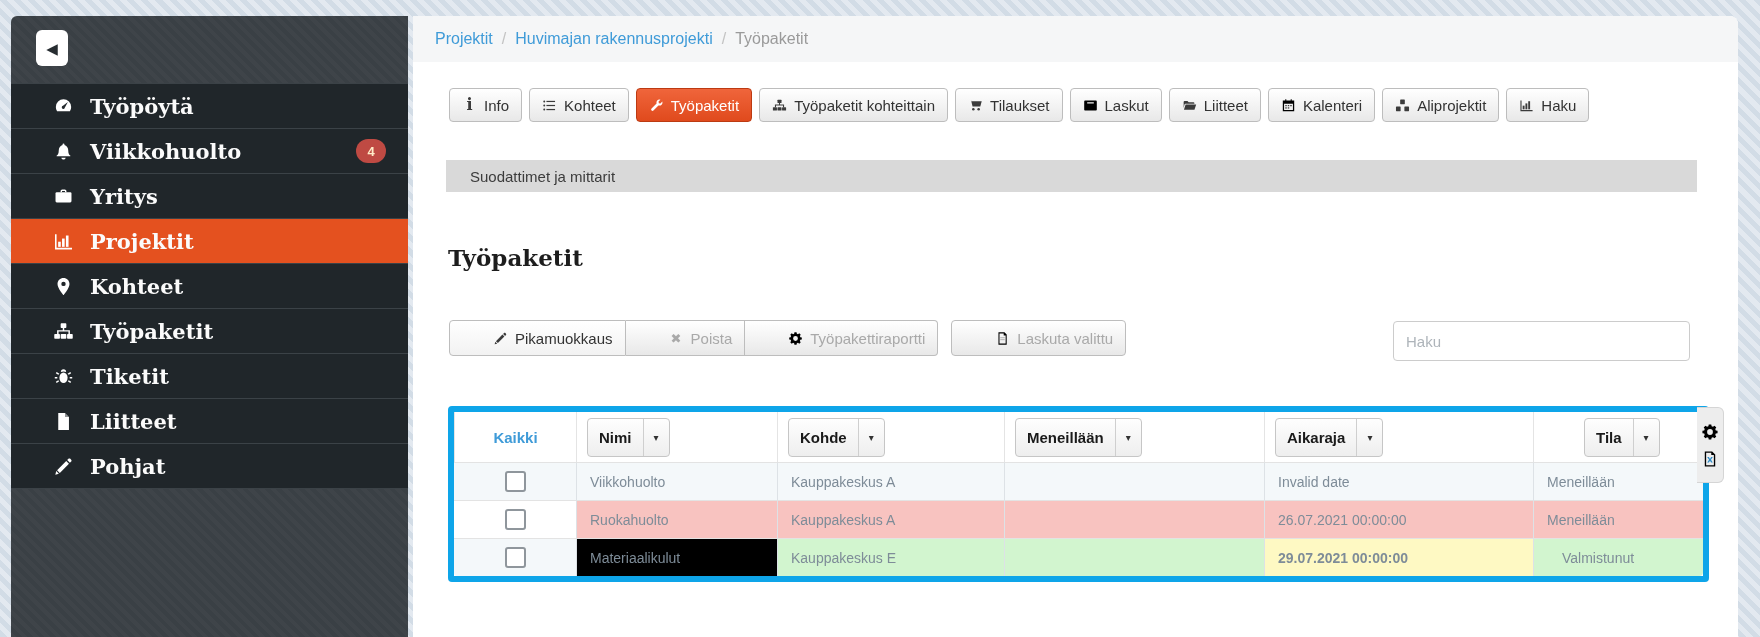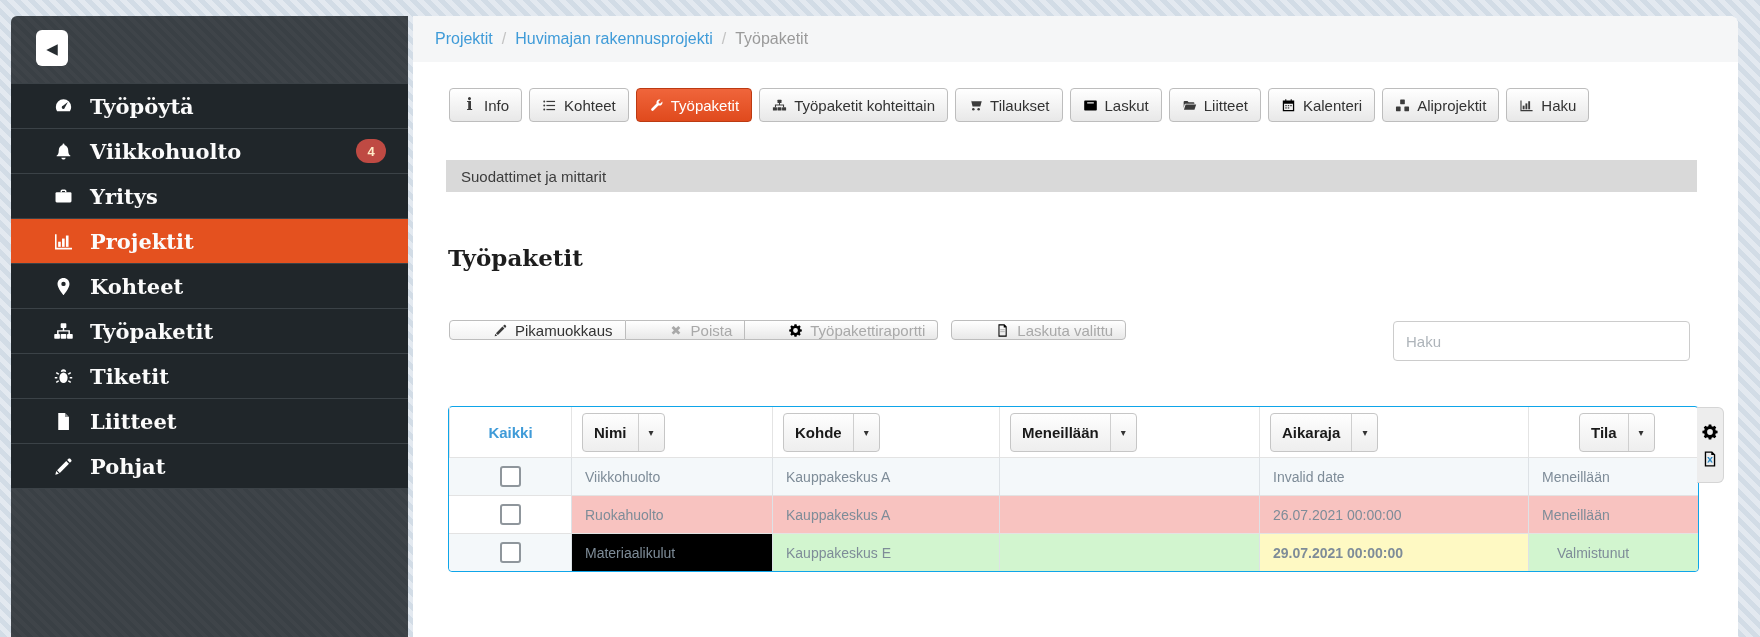--- a/index.html
+++ b/index.html
@@ -34,39 +34,39 @@
   .crumb-sep{color:#c3c3c3;margin:0 9px;}
   .crumb-current{color:#9a9a9a;}
   .tabs{position:absolute;left:36px;top:72px;display:flex;gap:7px;}
   .btn{height:34px;display:inline-flex;align-items:center;gap:7px;padding:0 12px;
     background:linear-gradient(#ffffff,#e8e8e8);border:1px solid #bdbdbd;border-radius:4px;
     font-size:15px;color:#333;cursor:pointer;font-family:"Liberation Sans",sans-serif;white-space:nowrap;}
   .btn .svgicon,.btn .txticon{width:15px;height:15px;color:#3b3b3b;}
   .btn.active{background:linear-gradient(#f0653b,#e04a1d);border-color:#bc3a12;color:#fff;}
   .btn.active .svgicon,.btn.active .txticon{color:#fff;}
   .filters-bar{position:absolute;left:33px;top:144px;width:1251px;height:32px;background:#d9d9d9;
-    display:flex;align-items:center;padding-left:15px;box-sizing:border-box;
+    display:flex;align-items:center;padding-left:24px;box-sizing:border-box;
     font-size:15px;color:#3c3c3c;cursor:pointer;}
   .page-title{position:absolute;left:35px;top:228px;margin:0;
     font-family:"DejaVu Serif",serif;font-size:23px;font-weight:bold;color:#1d1d1d;}
   .actions{position:absolute;left:36px;top:304px;display:flex;align-items:center;}
-  .actions .btn{height:20px;padding-left:43px;}
+  .actions .btn{height:36px;padding-left:43px;}
   .btn-group{display:flex;}
   .btn-group .btn{border-radius:0;border-left-width:0;}
   .btn-group .btn:first-child{border-radius:4px 0 0 4px;border-left-width:1px;}
   .btn-group .btn:last-child{border-radius:0 4px 4px 0;}
   .btn.disabled{color:#a9a9a9;cursor:default;}
   .btn.disabled .svgicon,.btn.disabled .txticon{color:#a9a9a9;}
   .btn.primary{background:linear-gradient(#ffffff,#f2f2f2);}
   .gap12{width:13px;}
   .search{position:absolute;right:48px;top:305px;width:297px;height:40px;box-sizing:border-box;
     border:1px solid #ccc;border-radius:4px;padding:0 12px;font-size:15px;color:#333;outline:none;}
   .search::placeholder{color:#aeb4ba;}
   
-  .tbl{position:absolute;left:35px;top:390px;width:1249px;border:1px solid #0ea5e9;border-radius:4px;
+  .tbl{position:absolute;left:35px;top:390px;width:1249px;border:6px solid #0ea5e9;border-radius:4px;
     background:#fff;}
   .trow{display:flex;}
   .tcell{box-sizing:border-box;border-left:1px solid #dde2e6;display:flex;align-items:center;}
   .tcell:first-child{border-left:none;}
   .thead .tcell{height:50px;border-left:1px solid #e4e4e4;}
   .tbody .trow .tcell{height:38px;border-top:1px solid #e3e3e3;font-size:14px;color:#7e8c98;
     padding-left:13px;}
   .tbody .trow .tcell.ckcell{justify-content:center;padding-left:0;}
   .trow:last-child .tcell:first-child{border-radius:0 0 0 4px;}
   .trow:last-child .tcell:last-child{border-radius:0 0 4px 0;}

